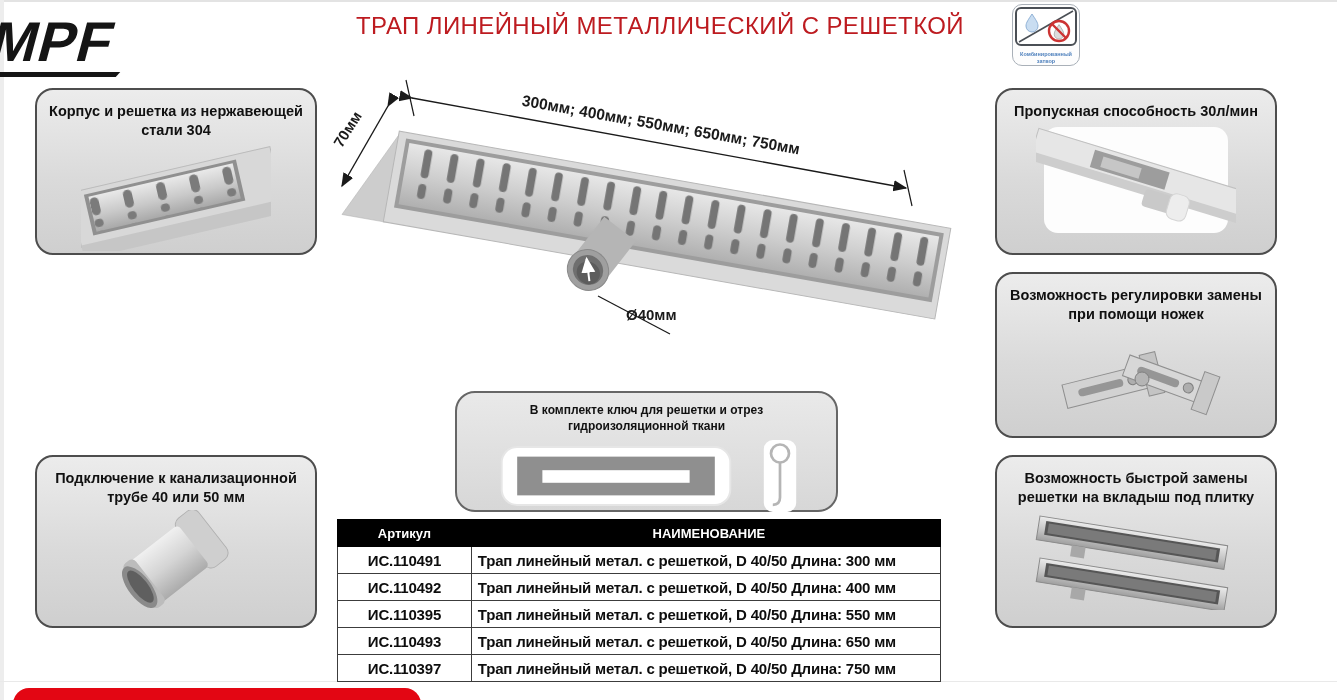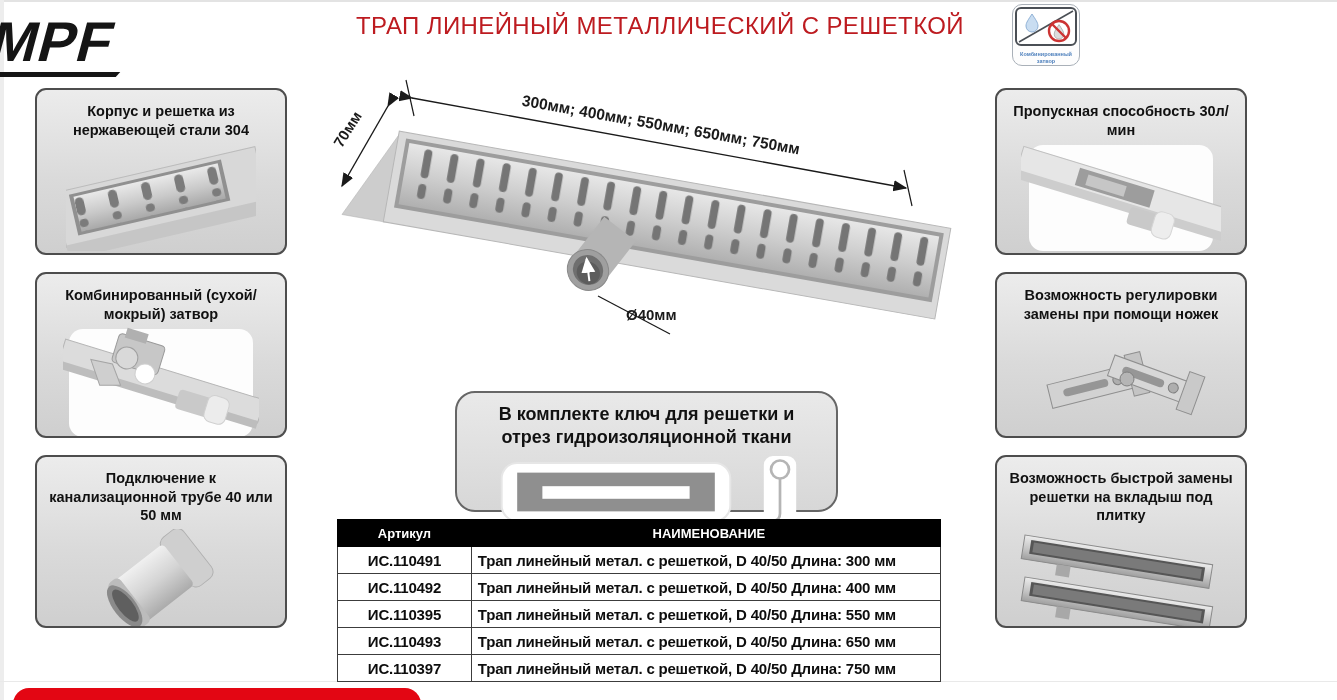--- a/index.html
+++ b/index.html
@@ -22,39 +22,39 @@
            font-size:24px; font-weight:normal; color:#bd1b20; letter-spacing:.4px; }
 
   
   .corner-icon { position:absolute; left:1012px; top:4px; width:68px; height:62px;
                  border:1px solid #a9b0b8; border-radius:10px; background:#fdfdfd;
                  padding:2px 2px 0; text-align:center; }
   .corner-caption { font-size:5.5px; line-height:1.2; color:#4f81bd; font-weight:bold;
                     white-space:pre-line; }
 
   
-  .feature { position:absolute; width:252px; border:2px solid #4d4d4d; border-radius:11px;
+  .feature { position:absolute; width:282px; border:2px solid #4d4d4d; border-radius:18px;
              background:linear-gradient(180deg,#ececec 0%,#dadada 55%,#cfcfcf 100%);
              text-align:center; overflow:hidden; }
   .feature-text { padding:12px 12px 2px; font-size:14.5px; font-weight:bold; color:#111;
                   line-height:1.28; }
   .vig { display:block; margin:2px auto 0; }
   .fL { left:35px; }  .fR { left:995px; }
   .fy1 { top:88px;  height:167px; }
   .fy2 { top:272px; height:166px; }
   .fy3 { top:455px; height:173px; }
 
   
   .diagram { position:absolute; left:330px; top:58px; }
 
   
   .kit { position:absolute; left:455px; top:391px; width:383px; height:121px;
          border:2px solid #666; border-radius:20px;
          background:linear-gradient(180deg,#e9e9e9,#d7d7d7); text-align:center; }
-  .kit-text { padding:10px 24px 0; font-size:18px; font-weight:bold; color:#111; line-height:1.3; }
+  .kit-text { padding:10px 24px 0; font-size:12px; font-weight:bold; color:#111; line-height:1.3; }
   .kit-row { display:flex; justify-content:center; align-items:center; gap:26px; margin-top:6px; }
 
   
   .spec { position:absolute; left:337px; top:519px; width:604px; border-collapse:collapse; }
   .spec th { background:#000; color:#fff; font-size:13px; font-weight:bold; height:27px;
              border:1px solid #000; }
   .spec td { background:#fff; border:1px solid #3c3c3c; height:27px; font-size:15px;
              font-weight:bold; color:#0d0d0d; letter-spacing:-0.2px; }
   .spec .c1 { width:134px; text-align:center; }
   .spec .c2 { width:470px; text-align:left; padding-left:6px; }
@@ -108,37 +108,20 @@
       <g transform="rotate(-13 95 55)">
         <rect x="-8" y="26" width="206" height="56" fill="#d8d8d8" stroke="#bbbbbb"></rect>
         <rect x="-8" y="80" width="206" height="14" fill="#c6c6c6"></rect>
         <rect x="6" y="31" width="156" height="42" fill="#909090"></rect>
         <rect x="10" y="34" width="148" height="36" fill="url(#steelV)"></rect>
         <rect x="10" y="34" width="148" height="36" fill="url(#vslots)"></rect>
       </g>
     </svg>
   </div>
 
-  <div class="feature fL fy2">
-    <div class="feature-text">Комбинированный (сухой/мокрый)  затвор</div>
-    <svg class="vig" width="196" height="112" viewBox="0 0 196 112">
-      <rect x="6" y="2" width="184" height="108" rx="14" fill="#fdfdfd"></rect>
-      <g transform="rotate(17 98 56)">
-        <rect x="-6" y="42" width="208" height="24" fill="#dcdcdc" stroke="#b5b5b5"></rect>
-        <rect x="-6" y="64" width="208" height="8" fill="#bdbdbd"></rect>
-        <polygon points="24,54 40,76 60,70 46,52" fill="#cfcfcf" stroke="#a5a5a5"></polygon>
-        <rect x="44" y="20" width="48" height="30" rx="4" fill="#c7c7c7" stroke="#9a9a9a"></rect>
-        <rect x="50" y="13" width="22" height="10" fill="#b0b0b0"></rect>
-        <circle cx="58" cy="42" r="11" fill="#d9d9d9" stroke="#a0a0a0"></circle>
-        <circle cx="80" cy="52" r="10" fill="#ffffff" stroke="#cfcfcf"></circle>
-        <rect x="118" y="56" width="34" height="20" rx="4" fill="#c9c9c9"></rect>
-        <rect x="148" y="52" width="22" height="27" rx="7" fill="#ececec" stroke="#d0d0d0"></rect>
-      </g>
-    </svg>
-  </div>
 
   <div class="feature fL fy3">
     <div class="feature-text">Подключение к канализационной трубе 40 или 50 мм</div>
     <svg class="vig" width="150" height="100" viewBox="0 0 150 108">
       <defs>
         <linearGradient id="cyl" x1="0" y1="0" x2="0" y2="1">
           <stop offset="0" stop-color="#f0f0f0"></stop>
             <stop offset=".5" stop-color="#d4d4d4"></stop>
             <stop offset="1" stop-color="#ababab"></stop>
         </linearGradient>

